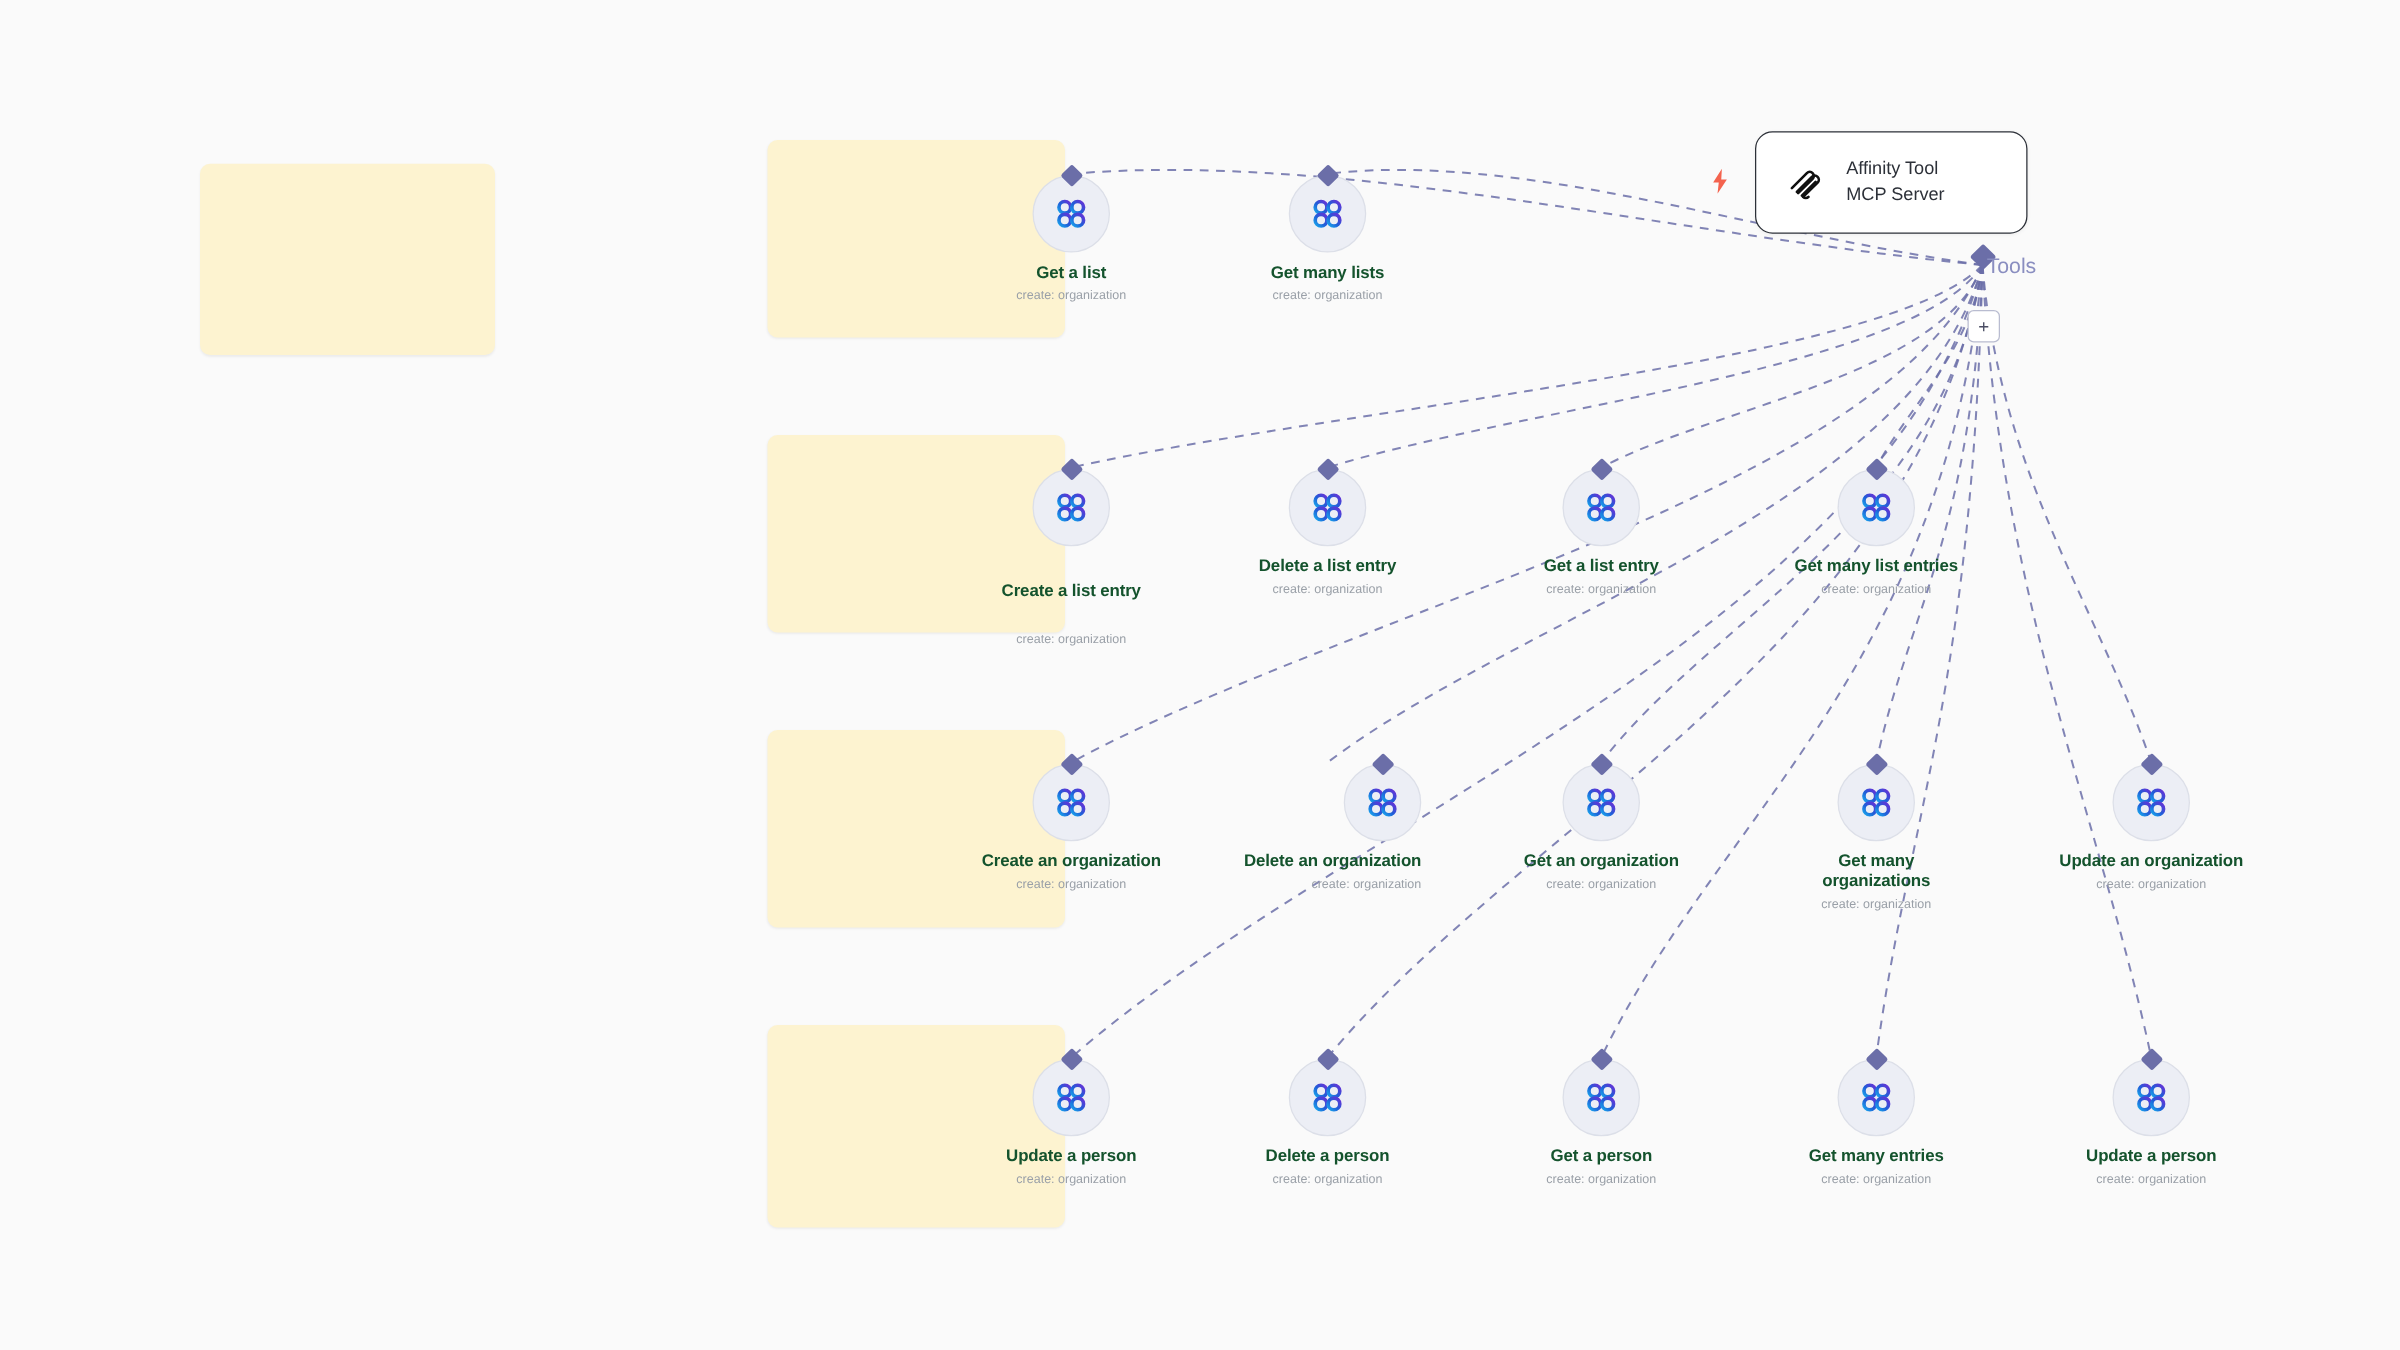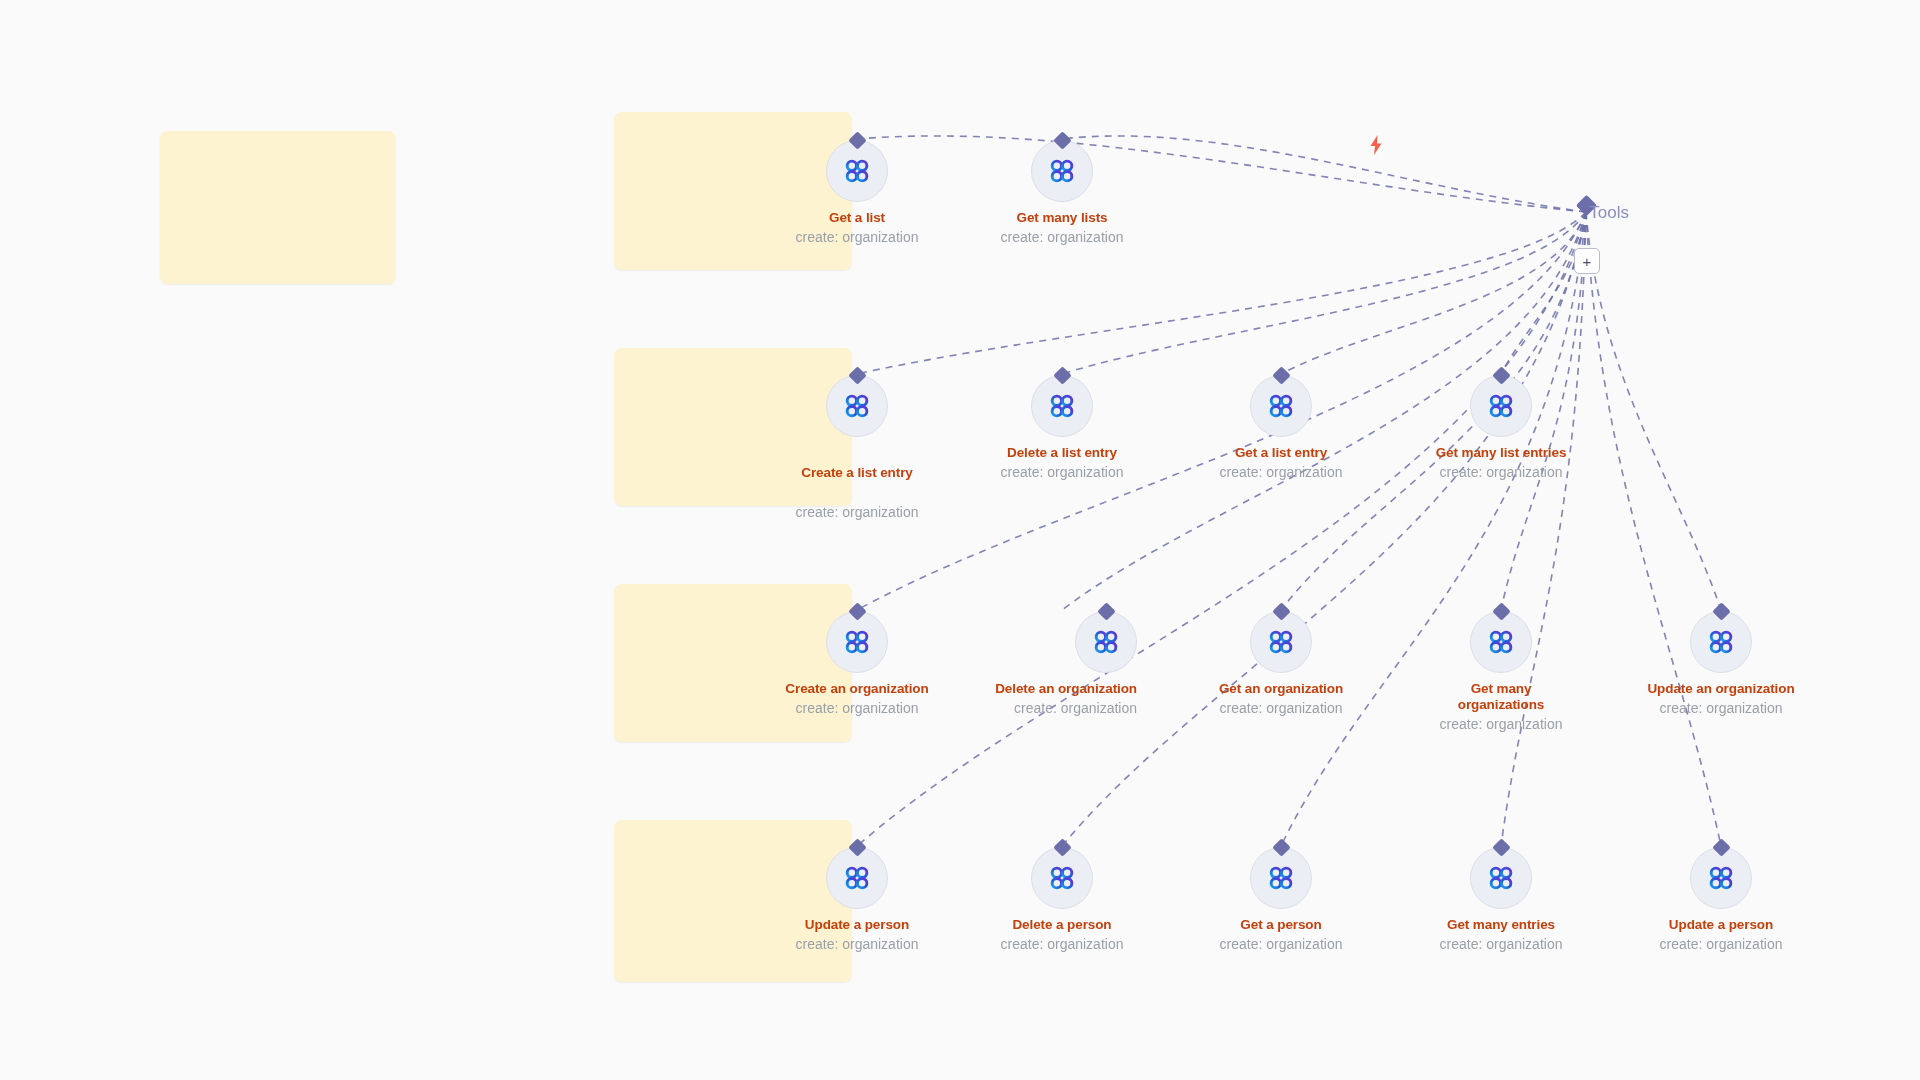--- a/index.html
+++ b/index.html
@@ -71,29 +71,29 @@
     background: #6b6ea8;
     transform: rotate(45deg);
     border-radius: 2px;
     z-index: 4;
   }
 
   .tool-label {
     margin-top: 8px;
     font-size: 13.5px;
     font-weight: bold;
-    color: #c2410c;
+    color: #14532d;
     text-align: center;
     line-height: 16px;
     letter-spacing: -0.1px;
   }
 
   .tool-sub {
     margin-top: 4px;
-    font-size: 14px;
+    font-size: 10px;
     color: #9aa0a8;
     text-align: center;
     line-height: 14px;
   }
 
   
   #mcp-server {
     position: absolute;
     left: 1404px;
     top: 105px;
@@ -563,18 +563,34 @@
         <div class="tool-sub">create: organization</div>
       </div>
     </div>
 
   <div id="lightning-icon">
     <svg viewBox="0 0 16 20" width="16" height="20">
       <path d="M9.5 0 L2.5 11 L7 11 L6 20 L13.5 8.5 L9 8.5 Z" fill="#f4634e"></path>
     </svg>
   </div>
 
+  <div id="mcp-server">
+    <div id="mcp-icon">
+      <svg viewBox="0 0 34 34" width="34" height="34">
+        <g fill="none" stroke="#111111" stroke-width="2.1" stroke-linecap="round" stroke-linejoin="round">
+          <path d="M6.5 21.5 L18.5 9.5 a3.2 3.2 0 0 1 4.6 4.6 L11.5 25.5"></path>
+          <path d="M10.5 24.5 L22.5 12.5 a3.2 3.2 0 0 1 4.6 4.6 L15.5 28.5"></path>
+          <path d="M14.5 27.5 L25.5 16.5"></path>
+          <path d="M15.5 28.5 a3.0 3.0 0 0 0 4.3 0"></path>
+        </g>
+      </svg>
+    </div>
+    <div id="mcp-text">
+      <div>Affinity Tool</div>
+      <div>MCP Server</div>
+    </div>
+  </div>
 
   <div id="mcp-bottom-diamond"></div>
   <div id="tools-label">Tools</div>
   <div id="add-tool-button">+</div>
 
 </div>
 
 </body></html>

